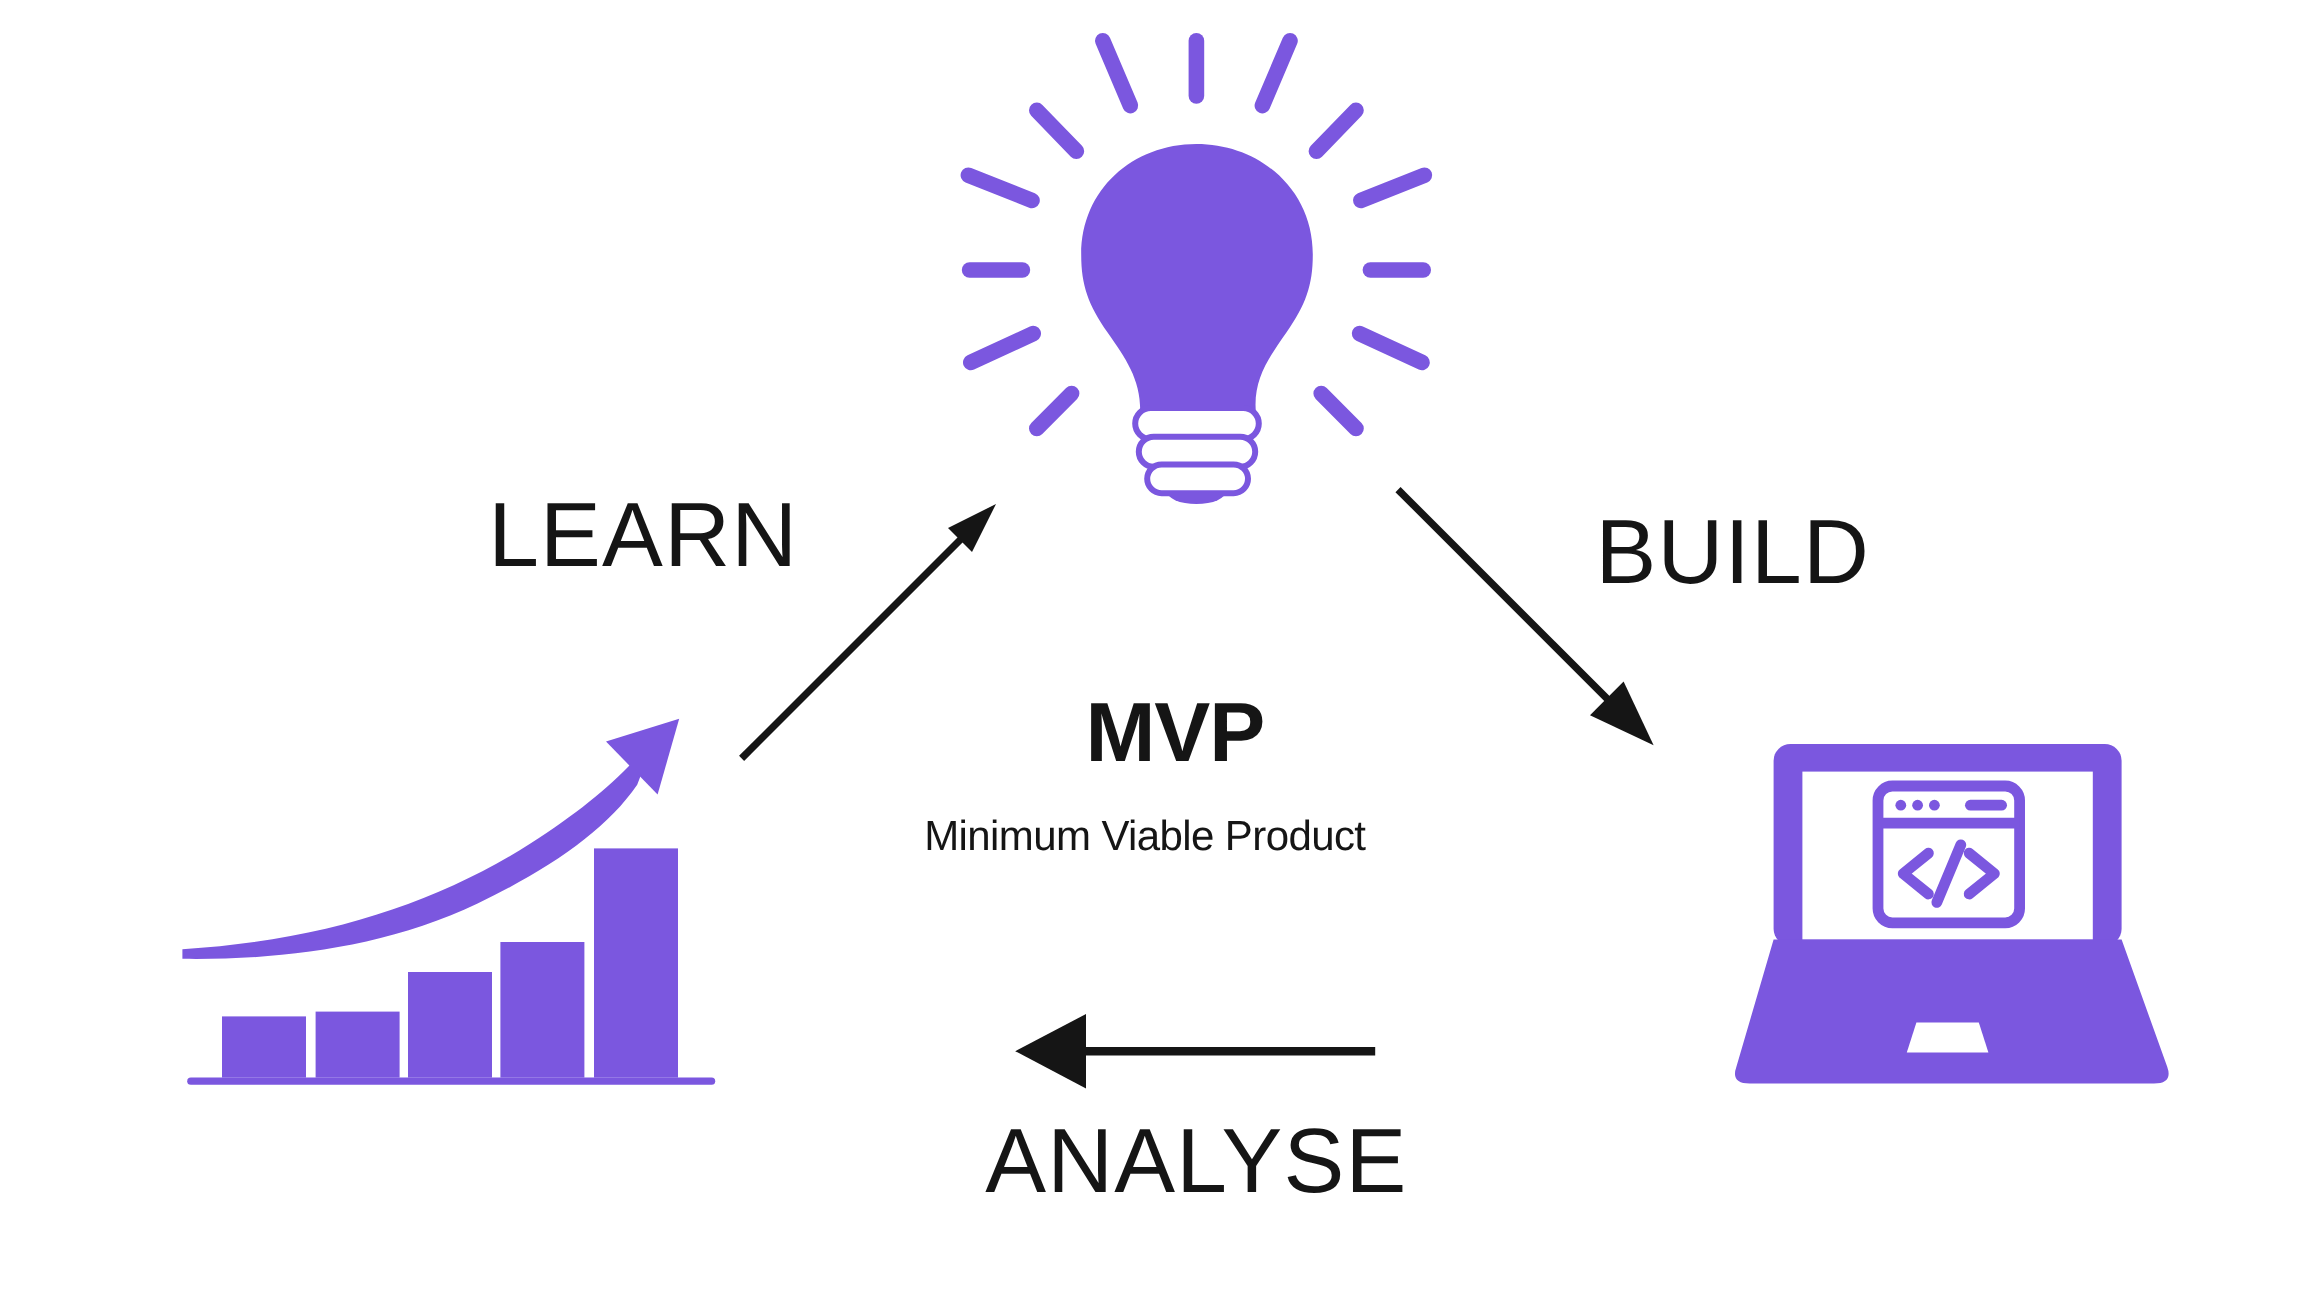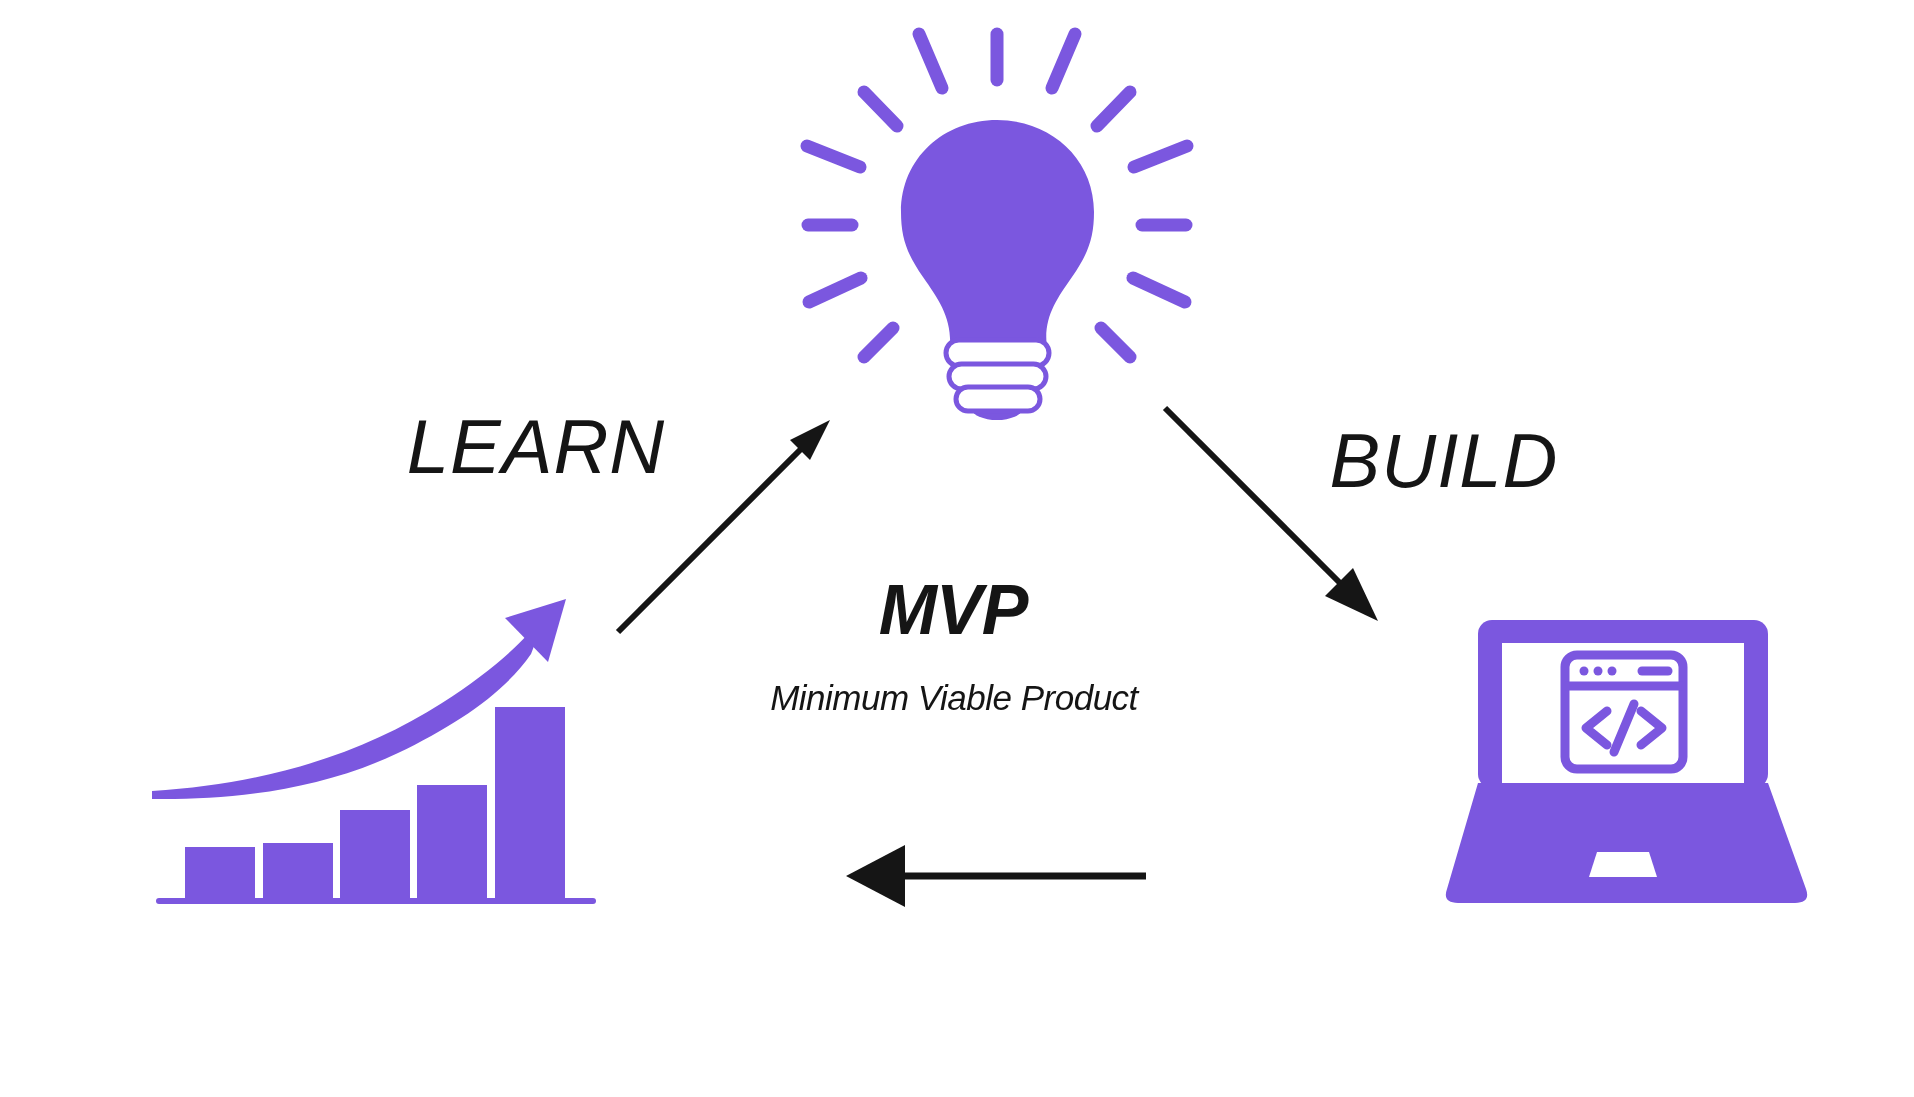--- a/index.html
+++ b/index.html
@@ -20,24 +20,24 @@
   
   .pf{fill:var(--c-purple);}
   .ps{stroke:var(--c-purple);fill:none;}
   .psf{stroke:var(--c-purple);fill:#fff;}
   .wf{fill:#fff;}
   .inkf{fill:var(--c-ink);}
   .inks{stroke:var(--c-ink);fill:none;}
   
   .label{
     position:absolute;transform:translate(-50%,-50%);
-    color:var(--c-ink);white-space:nowrap;line-height:1;user-select:none;font-style:italic;
+    color:var(--c-ink);white-space:nowrap;line-height:1;user-select:none;
   }
   .step{font-size:76px;font-weight:500;letter-spacing:1px;}
-  .mvp{font-size:70px;font-weight:700;letter-spacing:-1px;}
+  .mvp{font-size:70px;font-weight:700;letter-spacing:-1px;margin-left:26px;}
   .subtitle{font-size:35px;font-weight:400;letter-spacing:-0.5px;}
   #label-learn{left:536px;top:447px;}
   #label-build{left:1444px;top:445px;margin-top:16px;}
   #label-analyse{left:997px;top:968px;}
   #label-mvp{left:953px;top:610px;}
   #label-subtitle{left:954px;top:697px;}
 </style>
 </head>
 <body>
 
@@ -136,17 +136,18 @@
     <g>
       <line class="inks" stroke-width="7" x1="1146" y1="876" x2="902" y2="876"></line>
       <polygon class="inkf" points="846,876 905,845 905,907"></polygon>
     </g>
   </svg>
 
   <div class="label step" id="label-learn">LEARN</div>
 
   <div class="label step" id="label-build">BUILD</div>
 
+  <div class="label step" id="label-analyse">ANALYSE</div>
 
   <div class="label mvp" id="label-mvp">MVP</div>
 
   <div class="label subtitle" id="label-subtitle">Minimum Viable Product</div>
 </div>
 
 </body></html>

